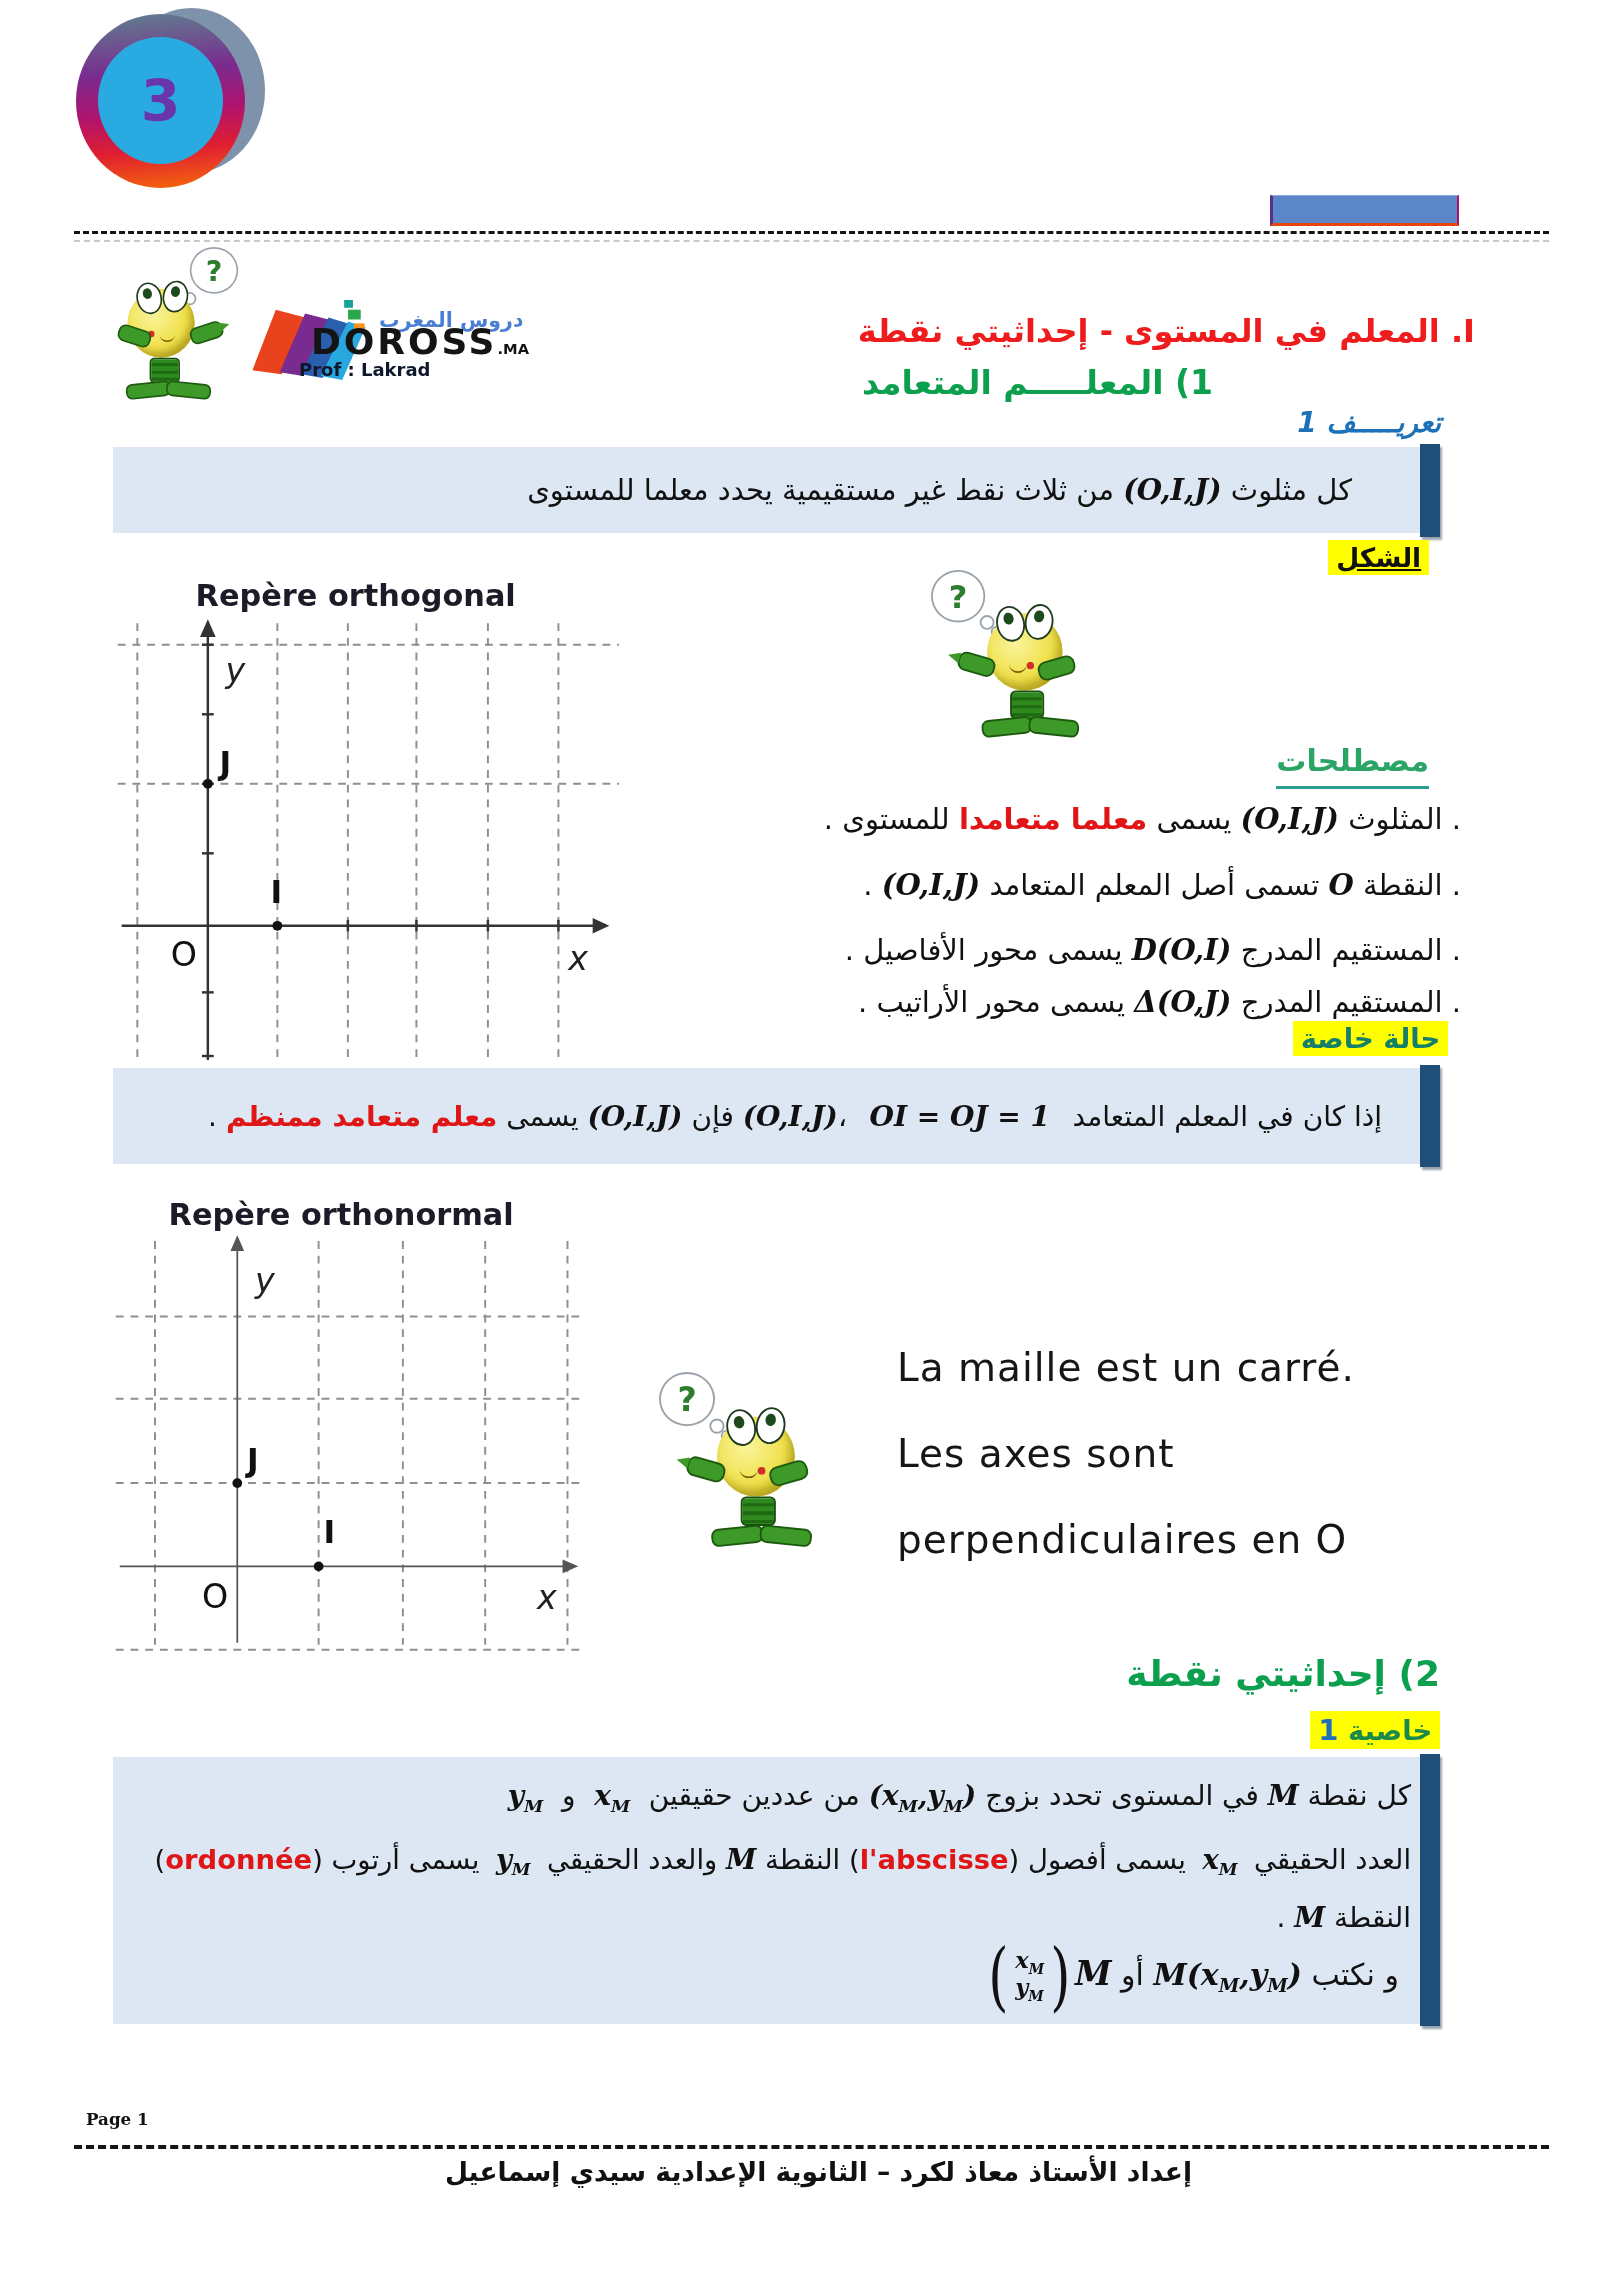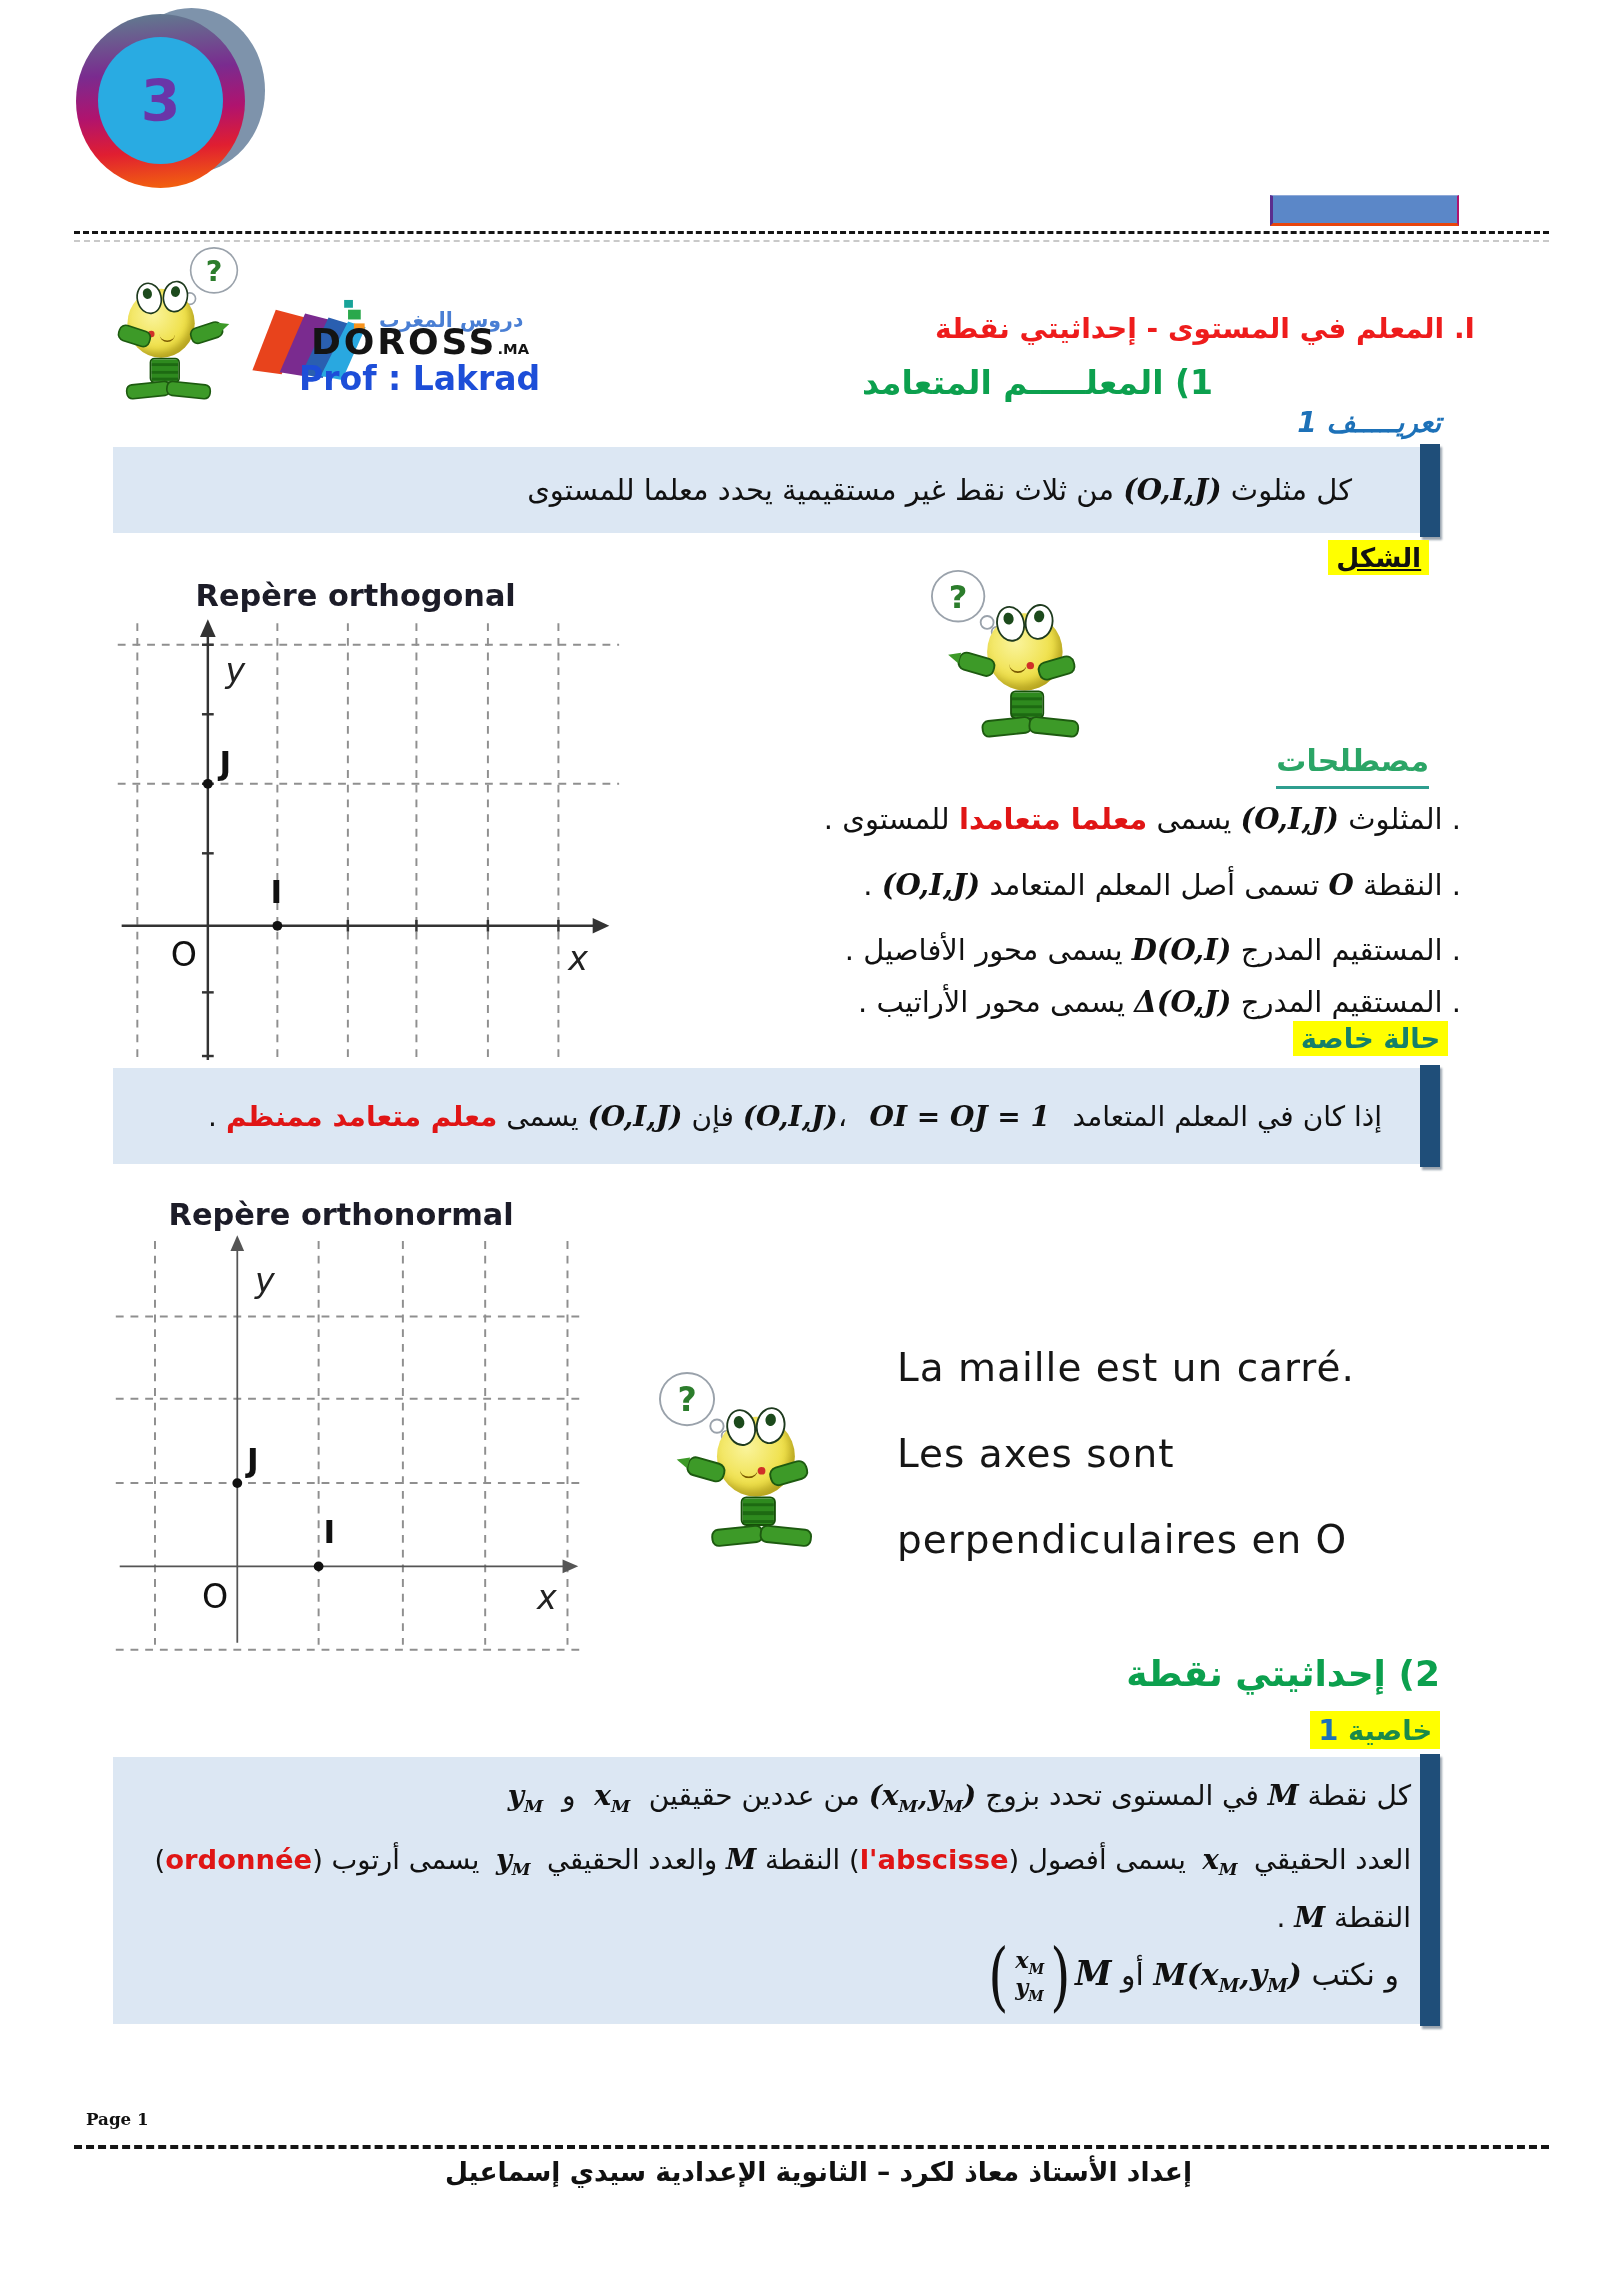--- a/index.html
+++ b/index.html
@@ -54,24 +54,24 @@
   .finger{position:absolute;width:0;height:0;border-top:6.9px solid transparent;border-bottom:6.9px solid transparent;}
   .neck{position:absolute;width:33px;height:27.4px;border-radius:5.9px;
         background:repeating-linear-gradient(180deg,#2e8a1e 0 4.9px,#1d6a12 4.9px 8.8px);border:2px solid #155008;}
   .foot{position:absolute;width:51px;height:14.7px;background:#3d9a28;border:2px solid #1d5a10;border-radius:7.8px;}
 
   
   .logo{width:314px;height:98px;}
   .logo-ar{position:absolute;left:129px;top:17.6px;color:#4a7fd4;font-size:20.6px;font-weight:bold;}
   .logo-name{position:absolute;left:61px;top:31px;color:#141414;font-size:36px;font-weight:bold;letter-spacing:2.9px;}
   .logo-suffix{font-size:14.7px;font-weight:bold;color:#141414;letter-spacing:0;}
-  .logo-prof{position:absolute;left:49px;top:69px;color:#1d4ed8;font-size:33px;font-weight:bold;}
-
-  
-  .h-red{color:#ee1c1c;font-size:28px;font-weight:bold;direction:rtl;}
+  .logo-prof{position:absolute;left:49px;top:69px;color:#0f172a;font-size:18px;font-weight:bold;}
+
+  
+  .h-red{color:#ee1c1c;font-size:32px;font-weight:bold;direction:rtl;}
   .h-green{color:#0ca04e;font-size:33px;font-weight:bold;direction:rtl;}
   .h-blue{color:#1d71b8;font-size:28px;font-weight:bold;direction:rtl;}
   .ylabel{background:#ffff00;color:#111;font-size:26.5px;font-weight:bold;
           padding:2px 7.8px;text-decoration:underline;direction:rtl;}
   .ylabel2{background:#ffff00;font-size:27.4px;font-weight:bold;padding:2px 7.8px;direction:rtl;text-align:center;}
   .teal-txt{color:#15806a;}
   .terms-head{color:#2ba566;font-size:30px;font-weight:bold;border-bottom:3.9px solid #2e9e8f;
           padding-bottom:7.8px;direction:rtl;}
 
   

